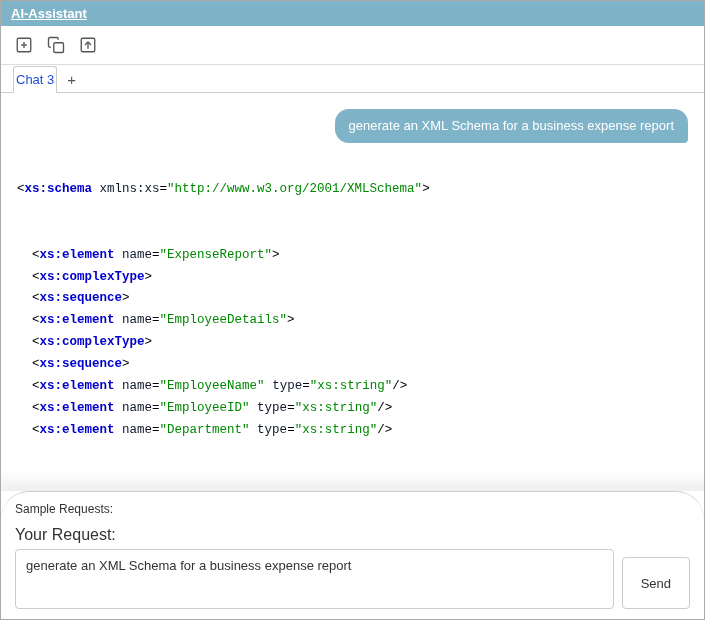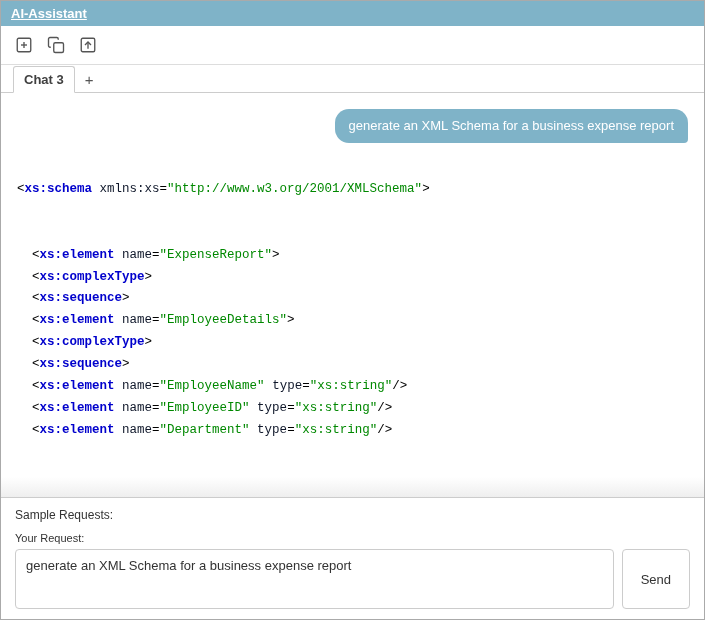--- a/index.html
+++ b/index.html
@@ -59,31 +59,30 @@
     .tab-bar {
       background: #fff;
       border-bottom: 1px solid #ccc;
       padding: 0 12px;
       display: flex;
       align-items: flex-end;
       flex-shrink: 0;
     }
 
     .tab {
-      padding: 5px 10px;
+      padding: 5px 2px;
       border: 1px solid #ccc;
       border-bottom: none;
       background: #f5f5f5;
       cursor: pointer;
       font-size: 13px;
       border-radius: 3px 3px 0 0;
-      color: #404040;
+      color: #1d4ed8;
       position: relative;
       top: 1px;
-      font-weight: bold;
     }
 
     .tab.active {
       background: #fff;
       border-bottom: 1px solid #fff;
       z-index: 1;
     }
 
     .tab-add {
       padding: 5px 10px;
@@ -128,20 +127,21 @@
 
     .code-block .kw { color: #0000cc; font-weight: bold; }
     .code-block .attr { color: #0f172a; }
     .code-block .val { color: #008800; }
 
     .bottom-section {
       flex-shrink: 0;
       border-top: 1px solid #ccc;
       padding: 10px 14px;
       background: #fff;
+      border-radius: 28px;
     }
 
     .sample-label {
       font-size: 12px;
       color: #333;
       margin-bottom: 5px;
     }
 
     .sample-select {
       width: 100%;
@@ -149,21 +149,21 @@
       padding: 6px 10px;
       border: 1px solid #ccc;
       border-radius: 3px;
       font-size: 13px;
       background: #fff;
       color: #333;
       appearance: auto;
     }
 
     .request-label {
-      font-size: 11px;
+      font-size: 16px;
       color: #333;
       margin-top: 10px;
       margin-bottom: 5px;
     }
 
     .request-row {
       display: flex;
       gap: 8px;
       align-items: flex-end;
     }
@@ -182,21 +182,21 @@
     }
 
     .send-button {
       padding: 8px 18px;
       border: 1px solid #ccc;
       border-radius: 4px;
       background: #fff;
       color: #333;
       font-size: 13px;
       cursor: pointer;
-      height: 60px;
+      height: 52px;
       flex-shrink: 0;
     }
 
     .scroll-fade {
       height: 20px;
       background: linear-gradient(to bottom, transparent, rgba(200,200,200,0.3));
       pointer-events: none;
       flex-shrink: 0;
     }
   </style>

